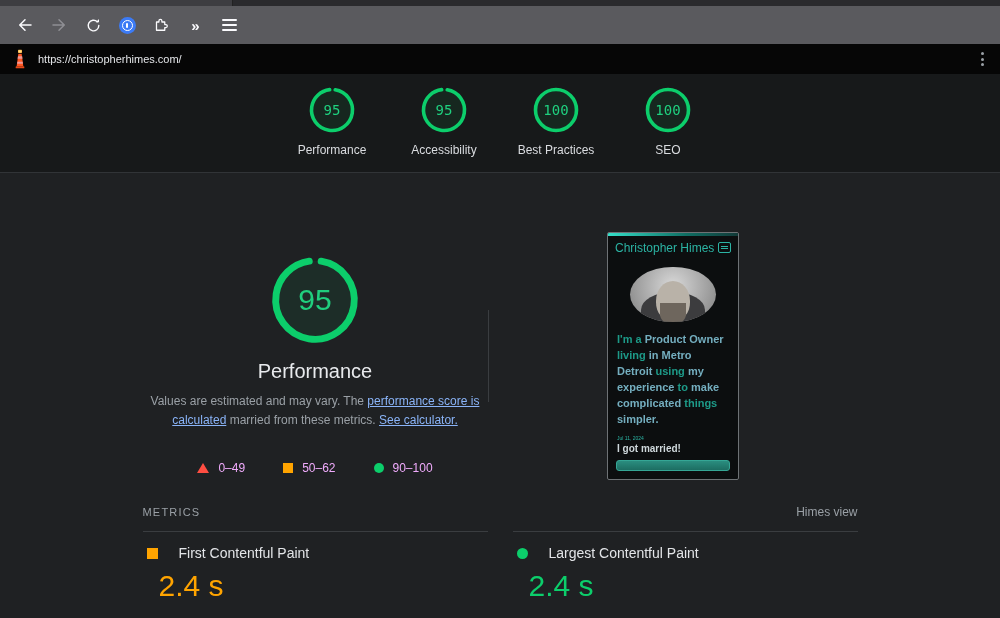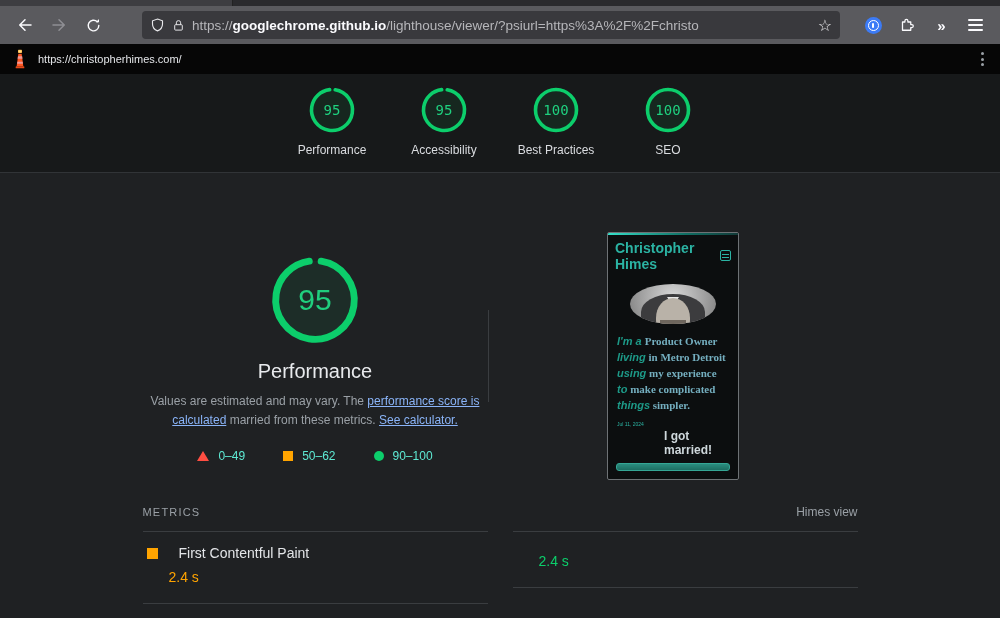--- a/index.html
+++ b/index.html
@@ -48,61 +48,61 @@
   .report { width:715px; margin:0 auto; }
   .hero { display:flex; }
   .hero-left { width:345px; display:flex; flex-direction:column; align-items:center; }
   .big-gauge-wrap { position:relative; width:92px; height:92px; margin-top:81px; }
   .big-gauge-wrap svg { position:absolute; inset:0; }
   .big-num { position:absolute; inset:0; display:flex; align-items:center; justify-content:center;
              font-size:30px; color:#20cf7e; font-weight:400; }
   .hero-title { margin-top:14px; font-size:20px; color:#e8eaed; }
   .hero-desc { margin-top:9px; font-size:12px; line-height:1.55; color:#9aa0a6; text-align:center; width:330px; }
   .hero-desc a { color:#8ab4f8; text-decoration:underline; cursor:pointer; }
-  .legend { margin-top:20px; display:flex; gap:38px; align-items:center; font-size:12px; color:#5eead4; }
+  .legend { margin-top:32px; display:flex; gap:38px; align-items:center; font-size:12px; color:#f0abfc; }
   .legend .item { display:flex; align-items:center; gap:9px; }
   .tri { width:0; height:0; border-left:6px solid transparent; border-right:6px solid transparent; border-bottom:10px solid #ff4e42; }
   .sq { width:10px; height:10px; background:#ffa400; }
   .dot { width:10px; height:10px; border-radius:50%; background:#0cce6b; }
   .v-divider { width:1px; height:92px; background:#3a3d40; margin-top:137px; }
 
   .hero-right { flex:1; display:flex; justify-content:center; }
   .thumb { margin-top:59px; width:132px; height:248px; background:#0c0e0f; border:1px solid #6e7275; border-radius:2px;
            overflow:hidden; display:flex; flex-direction:column; }
   .thumb-grad { height:4px; background:linear-gradient(90deg,#35e0c9,#0f6e63 60%,#123a38); }
   .thumb-head { display:flex; align-items:center; justify-content:space-between; padding:5px 7px 2px; }
-  .thumb-head .site { font-size:14px; font-weight:700; color:#2bb3a3; }
+  .thumb-head .site { font-size:12px; font-weight:400; color:#2bb3a3; }
   .mini-burger { width:13px; height:11px; border:1px solid #2bb3a3; border-radius:2px; display:flex; flex-direction:column;
                  justify-content:center; gap:1.5px; align-items:center; }
   .mini-burger i { display:block; width:7px; height:1px; background:#2bb3a3; }
   .thumb-avatar { align-self:center; margin-top:10px; width:86px; height:86px; border-radius:50%;
                   background:radial-gradient(circle at 50% 35%, #d9d9d9, #9a9a9a 70%, #7d7d7d); position:relative; overflow:hidden; }
   .thumb-avatar .head { position:absolute; left:50%; top:14px; transform:translateX(-50%); width:34px; height:40px; border-radius:50% 50% 46% 46%; background:#b9b2a8; }
   .thumb-avatar .beard { position:absolute; left:50%; top:36px; transform:translateX(-50%); width:26px; height:22px; border-radius:0 0 50% 50%; background:#6e665d; }
   .thumb-avatar .body { position:absolute; left:50%; bottom:-6px; transform:translateX(-50%); width:64px; height:36px; border-radius:50% 50% 0 0; background:#3c3c3e; }
   .thumb-avatar .collar { position:absolute; left:50%; bottom:18px; transform:translateX(-50%); width:0; height:0;
                           border-left:6px solid transparent; border-right:6px solid transparent; border-top:9px solid #e7e7e7; }
   .thumb-bio { padding:10px 9px 0; font-size:11px; line-height:1.45; font-weight:700; }
-  .thumb-bio .tone-a { color:#1d9a88;font-style:italic; }
-  .thumb-bio .tone-b { color:#74aebf;font-family:Liberation Serif, serif; }
+  .thumb-bio .tone-a { color:#1d9a88; }
+  .thumb-bio .tone-b { color:#74aebf; }
   .thumb-date { padding:7px 9px 0; font-size:5px; color:#2bb3a3; }
-  .thumb-post { padding:2px 9px 0; font-size:12px; font-weight:700; color:#cfd8dc;margin-left:47px; }
+  .thumb-post { padding:2px 9px 0; font-size:10px; font-weight:700; color:#cfd8dc; }
   .thumb-bar { margin:6px 8px 8px; height:16px; border-radius:3px; background:linear-gradient(180deg,#2a8d7f,#1d6e62); border:1px solid #35a695; }
 
   
   .metrics-head { margin-top:25px; display:flex; justify-content:space-between; align-items:center; }
   .metrics-title { font-size:11px; letter-spacing:1.2px; color:#9aa0a6; }
   .expand-view { font-size:12px; color:#9aa0a6; cursor:pointer; }
   .metrics-grid { margin-top:12px; display:flex; gap:25px; }
   .mcol { width:345px; }
   .metric { border-top:1px solid #3a3d40; padding:13px 0 14px; }
   .metric + .metric { margin-top:4px; }
   .metric .mrow { display:flex; align-items:center; gap:21px; padding-left:4px; }
   .metric .mname { font-size:14px; color:#e3e5e8; }
-  .metric .mval { margin:8px 0 0 26px; font-size:14px; }
+  .metric .mval { margin:8px 0 0 16px; font-size:30px; }
   .mval.orange { color:#ffa400; }
   .mval.green { color:#0cce6b; }
   .msq { width:11px; height:11px; background:#ffa400; flex:0 0 auto; }
   .mdot { width:11px; height:11px; border-radius:50%; background:#0cce6b; flex:0 0 auto; }
 </style>
 </head>
 <body>
 
 <div class="tab-strip">
   <div class="tab-hint"></div>
@@ -119,35 +119,20 @@
       <path d="M4 12h14 M12 5l7 7-7 7" fill="none" stroke="#8f8f94" stroke-width="2" stroke-linecap="round" stroke-linejoin="round"></path>
     </svg>
   </div>
   <div class="nav-btn">
     <svg width="17" height="17" viewBox="0 0 24 24">
       <path d="M19.5 12a7.5 7.5 0 1 1-2.2-5.3" fill="none" stroke="#fbfbfe" stroke-width="2" stroke-linecap="round"></path>
       <path d="M19.8 2.8v4.5h-4.5z" fill="#fbfbfe"></path>
     </svg>
   </div>
 
-  <div class="urlbar">
-    <span class="icn">
-      <svg width="15" height="16" viewBox="0 0 24 24">
-        <path d="M12 2.5l8 2.8v5.2c0 5.2-3.4 9.2-8 10.9-4.6-1.7-8-5.7-8-10.9V5.3z" fill="none" stroke="#e9e9ec" stroke-width="1.8"></path>
-      </svg>
-    </span>
-    <span class="icn">
-      <svg width="13" height="15" viewBox="0 0 24 24">
-        <rect x="5" y="10.5" width="14" height="10" rx="1.5" fill="none" stroke="#e9e9ec" stroke-width="1.8"></rect>
-        <path d="M8 10.5V7a4 4 0 0 1 8 0v3.5" fill="none" stroke="#e9e9ec" stroke-width="1.8"></path>
-      </svg>
-    </span>
-    <span class="url-text"><span class="dim">https://</span><span class="strong">googlechrome.github.io</span><span class="dim">/lighthouse/viewer/?psiurl=https%3A%2F%2Fchristo</span></span>
-    <span class="star">☆</span>
-  </div>
 
   <div class="nav-btn">
     <span class="ext-1password">
         <span class="ring">
           <span class="slot"></span>
         </span>
       </span>
   </div>
   <div class="nav-btn">
     <svg width="18" height="18" viewBox="0 0 24 24">
@@ -294,20 +279,24 @@
           <span class="mname">First Contentful Paint</span>
         </div>
         <div class="mval orange">2.4 s</div>
       </div>
       <div class="metric">
         
       </div>
     </div>
     <div class="mcol">
       <div class="metric">
+        <div class="mrow">
+          <span class="mdot"></span>
+          <span class="mname">Largest Contentful Paint</span>
+        </div>
         <div class="mval green">2.4 s</div>
       </div>
       <div class="metric">
         
       </div>
     </div>
   </div>
 </div>
 
 </body></html>

